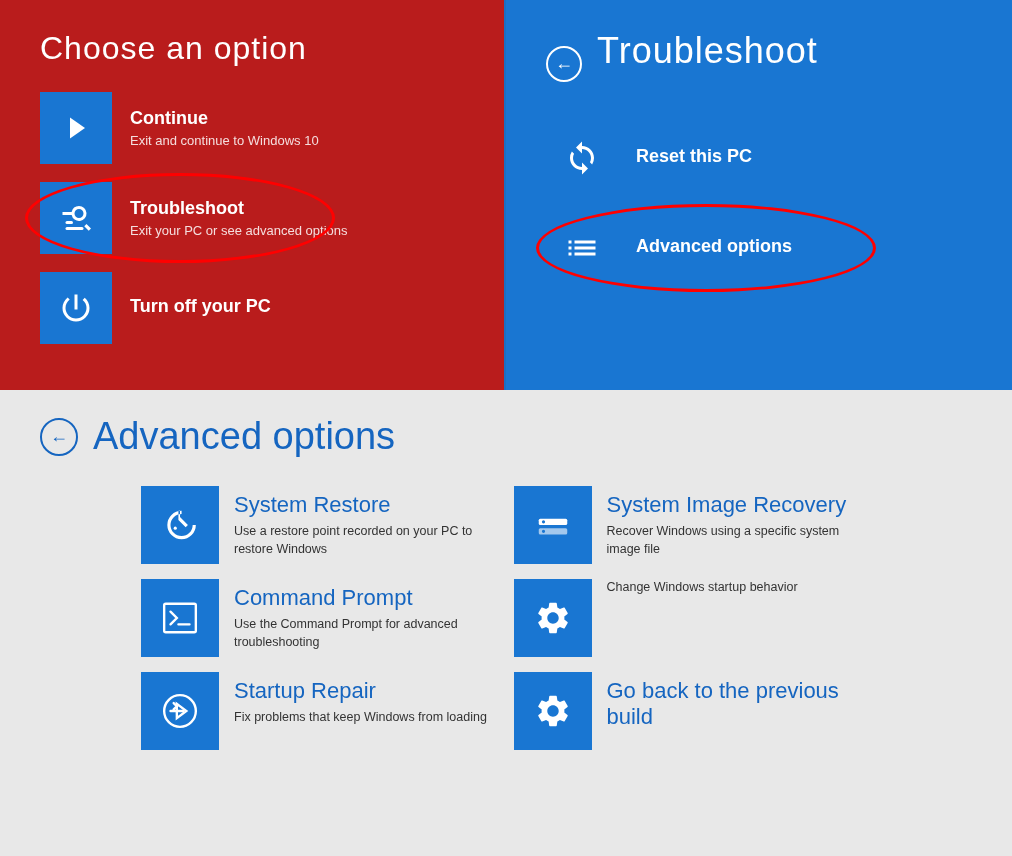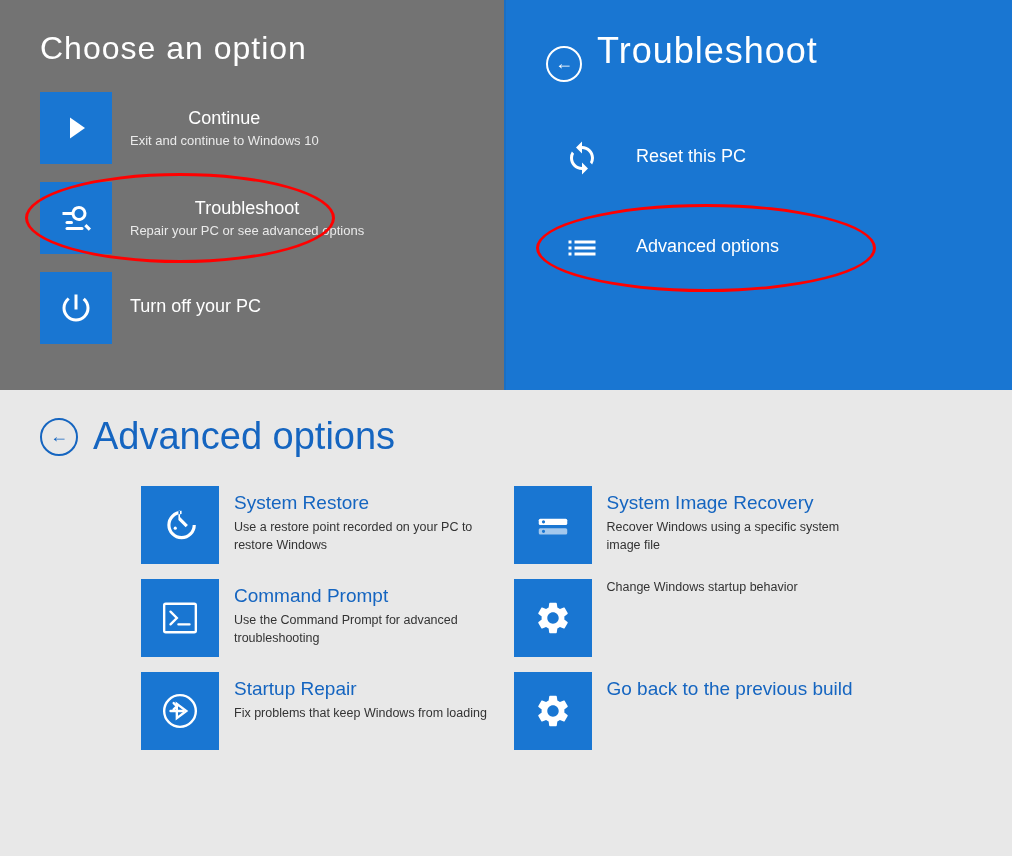--- a/index.html
+++ b/index.html
@@ -16,21 +16,21 @@
       display: flex;
       width: 100%;
       height: 390px;
       background: #1565c0;
     }
 
     
     .left-panel {
       width: 506px;
       padding: 30px 40px;
-      background: #737373;
+      background: #b91c1c;
       border-right: 2px solid #1a6fc4;
     }
 
     .panel-title {
       font-size: 32px;
       font-weight: 200;
       color: white;
       margin-bottom: 25px;
       letter-spacing: 1px;
     }
@@ -55,24 +55,23 @@
     }
 
     .menu-icon svg {
       width: 36px;
       height: 36px;
       fill: white;
     }
 
     .menu-text h3 {
       font-size: 18px;
-      font-weight: 400;
+      font-weight: 700;
       color: white;
       margin-bottom: 4px;
-      text-align: center;
     }
 
     .menu-text p {
       font-size: 13px;
       color: rgba(255,255,255,0.85);
     }
 
     
     .right-panel {
       width: 506px;
@@ -172,21 +171,21 @@
       flex-shrink: 0;
     }
 
     .option-icon svg {
       width: 38px;
       height: 38px;
       fill: white;
     }
 
     .option-text h3 {
-      font-size: 19px;
+      font-size: 22px;
       font-weight: 400;
       color: #1565c0;
       margin-bottom: 5px;
       margin-top: 6px;
     }
 
     .option-text p {
       font-size: 12.5px;
       color: #333;
       line-height: 1.4;
@@ -241,21 +240,21 @@
     <div class="menu-item" style="position:relative;">
       <div class="menu-icon">
         <svg viewBox="0 0 24 24">
             <path d="M22 19l-3-3-1.5 1.5 3 3L22 19zM14 4a5 5 0 0 0-4.9 4H3v2h6.1A5 5 0 1 0 14 4zm0 8a3 3 0 1 1 0-6 3 3 0 0 1 0 6z"></path>
             <rect x="5" y="18" width="12" height="2" rx="1"></rect>
             <rect x="5" y="14" width="5" height="2" rx="1"></rect>
           </svg>
       </div>
       <div class="menu-text">
         <h3>Troubleshoot</h3>
-        <p>Repair your PC or see advanced options</p>
+        <p>Exit your PC or see advanced options</p>
       </div>
       <div class="troubleshoot-circle"></div>
     </div>
 
     <div class="menu-item">
       <div class="menu-icon">
         <svg viewBox="0 0 24 24">
             <path d="M13 3h-2v10h2V3zm4.83 2.17l-1.42 1.42A6.92 6.92 0 0 1 19 12c0 3.87-3.13 7-7 7s-7-3.13-7-7c0-2.28 1.1-4.3 2.8-5.6L6.38 5C4.3 6.7 3 9.22 3 12a9 9 0 0 0 18 0c0-2.78-1.3-5.3-3.17-6.83z"></path>
           </svg>
       </div>

